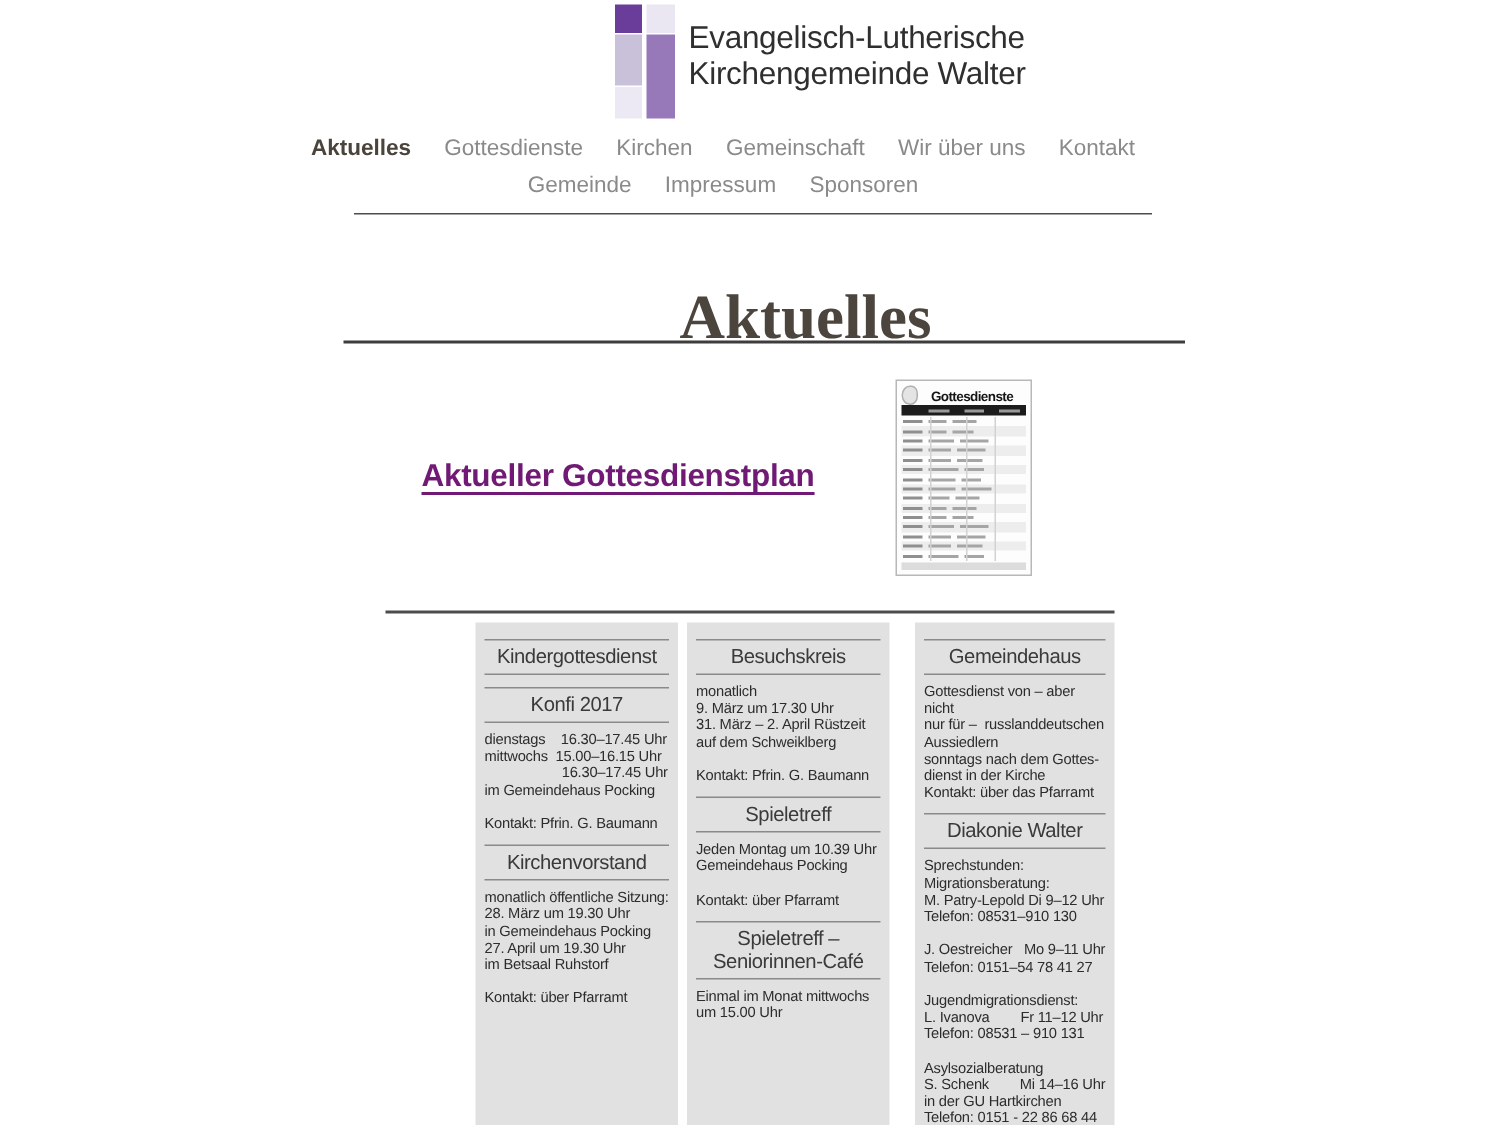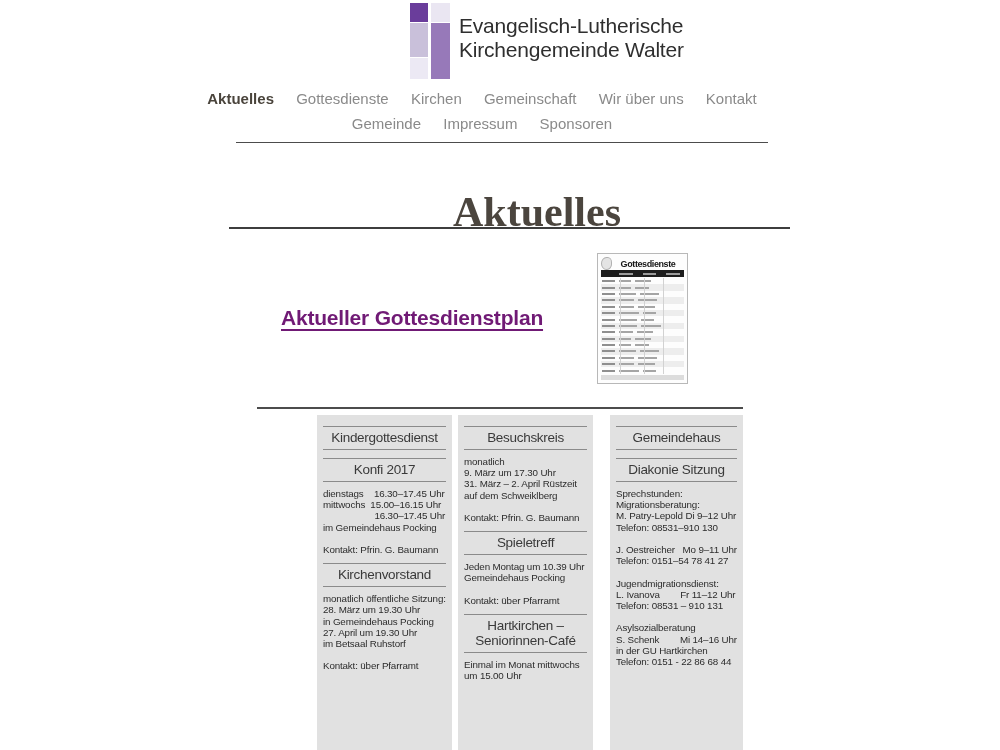--- a/index.html
+++ b/index.html
@@ -244,32 +244,38 @@
 Kontakt: Pfrin. G. Baumann</div>
       </div>
       <div class="sec">
         <h3 class="sec-h">Spieletreff</h3>
         <div class="sec-b">Jeden Montag um 10.39 Uhr
 Gemeindehaus Pocking
 
 Kontakt: über Pfarramt</div>
       </div>
       <div class="sec">
-        <h3 class="sec-h">Hartkirchen – Seniorinnen-Café</h3>
+        <h3 class="sec-h">Spieletreff – Seniorinnen-Café</h3>
         <div class="sec-b">Einmal im Monat mittwochs
 um 15.00 Uhr</div>
       </div>
     </div>
 
     <div class="col c3">
       <div class="sec">
         <h3 class="sec-h">Gemeindehaus</h3>
-      </div>
-      <div class="sec">
-        <h3 class="sec-h">Diakonie Sitzung</h3>
+        <div class="sec-b">Gottesdienst von – aber nicht
+nur für –  russlanddeutschen
+Aussiedlern
+sonntags nach dem Gottes-
+dienst in der Kirche
+Kontakt: über das Pfarramt</div>
+      </div>
+      <div class="sec">
+        <h3 class="sec-h">Diakonie Walter</h3>
         <div class="sec-b">Sprechstunden:
 Migrationsberatung:
 M. Patry-Lepold Di 9–12 Uhr
 Telefon: 08531–910 130
 
 J. Oestreicher   Mo 9–11 Uhr
 Telefon: 0151–54 78 41 27
 
 Jugendmigrationsdienst:
 L. Ivanova        Fr 11–12 Uhr

